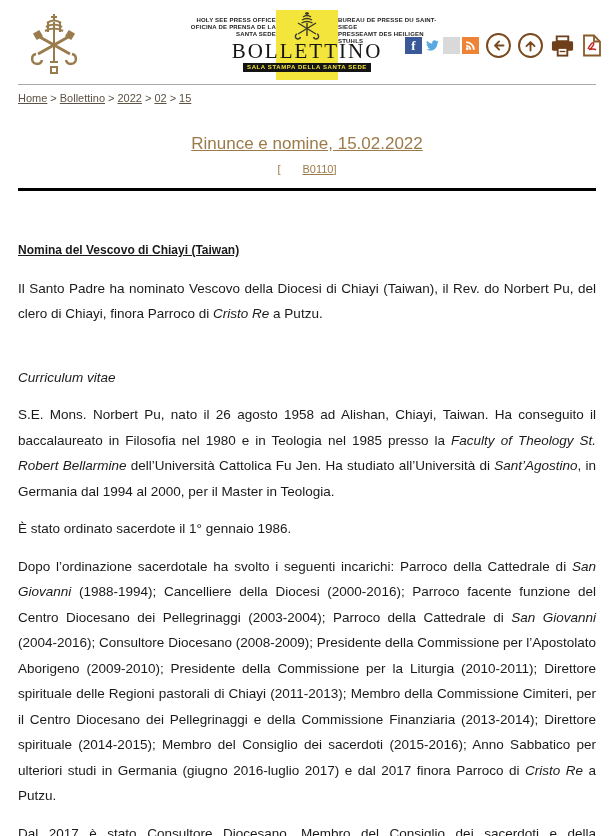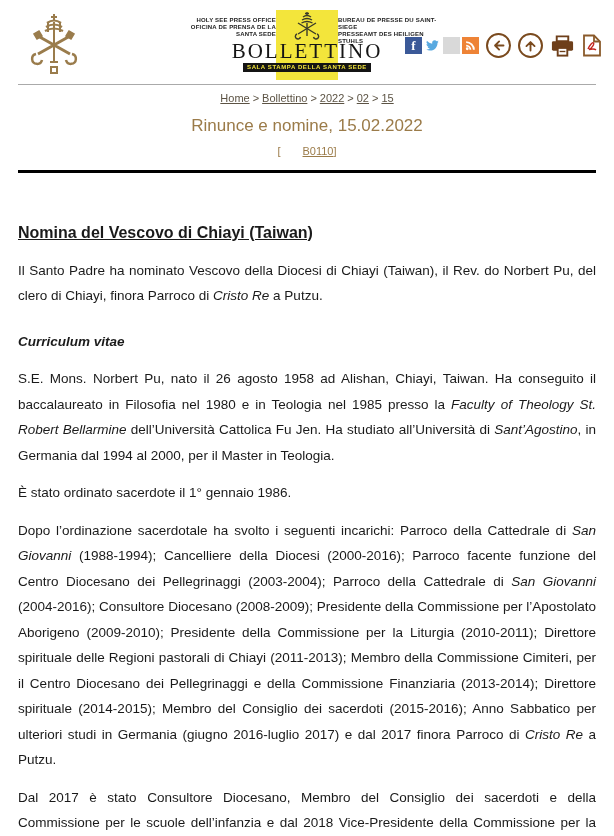--- a/index.html
+++ b/index.html
@@ -24,32 +24,32 @@
   .sq.fb { background:#3b5998; color:#fff; font-family:"Liberation Serif", serif; font-weight:bold; font-size:13px; }
   .sq.tw { background:#fff; }
   .sq.gray { background:#d9d9d9; }
   .sq.rss { background:#ee8336; }
   .circ { width:25px; height:25px; border:2.5px solid #7a4a1e; border-radius:50%; margin-left:7px; display:flex; align-items:center; justify-content:center; cursor:pointer; background:#fff; }
   .tool { margin-left:7px; cursor:pointer; display:flex; align-items:center; justify-content:center; }
 
   .header-rule { margin:0 18px; height:1px; background:#aaa; }
 
   
-  .breadcrumb { margin:7px 18px 0; font-size:11px; color:#5c5344;text-align:center; }
+  .breadcrumb { margin:7px 18px 0; font-size:11px; color:#5c5344; }
   .breadcrumb a { color:#5c5344; text-decoration:underline; cursor:pointer; }
   .breadcrumb .sep { margin:0 3px; }
-  .doc-title { margin-top:12px; text-align:center; font-size:17px; font-weight:normal; color:#9b7b49; }
+  .doc-title { margin-top:30px; text-align:center; font-size:17px; font-weight:normal; color:#9b7b49;text-decoration:underline; }
   .doc-code { margin-top:9px; text-align:center; font-size:11px; color:#9b7b49; }
   .doc-code a { color:#9b7b49; text-decoration:underline; cursor:pointer;padding-left:22px; }
   .black-rule { margin:13px 18px 0; height:3px; background:#000; }
 
   
   article { padding:0 18px 24px; font-size:13.5px; line-height:25.5px; }
-  .art-heading { margin-top:47px; font-size:16px; font-weight:bold; text-decoration:underline; }
-  .art-sub { margin-top:20px; font-size:13.5px; font-weight:bold; font-style:italic; }
+  .art-heading { margin-top:47px; font-size:12px; font-weight:bold; text-decoration:underline; }
+  .art-sub { margin-top:38px; font-size:13.5px; font-weight:normal; font-style:italic; }
   .art-p { margin-top:12px; text-align:justify; }
 </style>
 </head>
 <body>
 
 <div class="page">
 
   <header>
     <div class="coat-of-arms">
       <svg width="56" height="66" viewBox="0 0 56 66">

